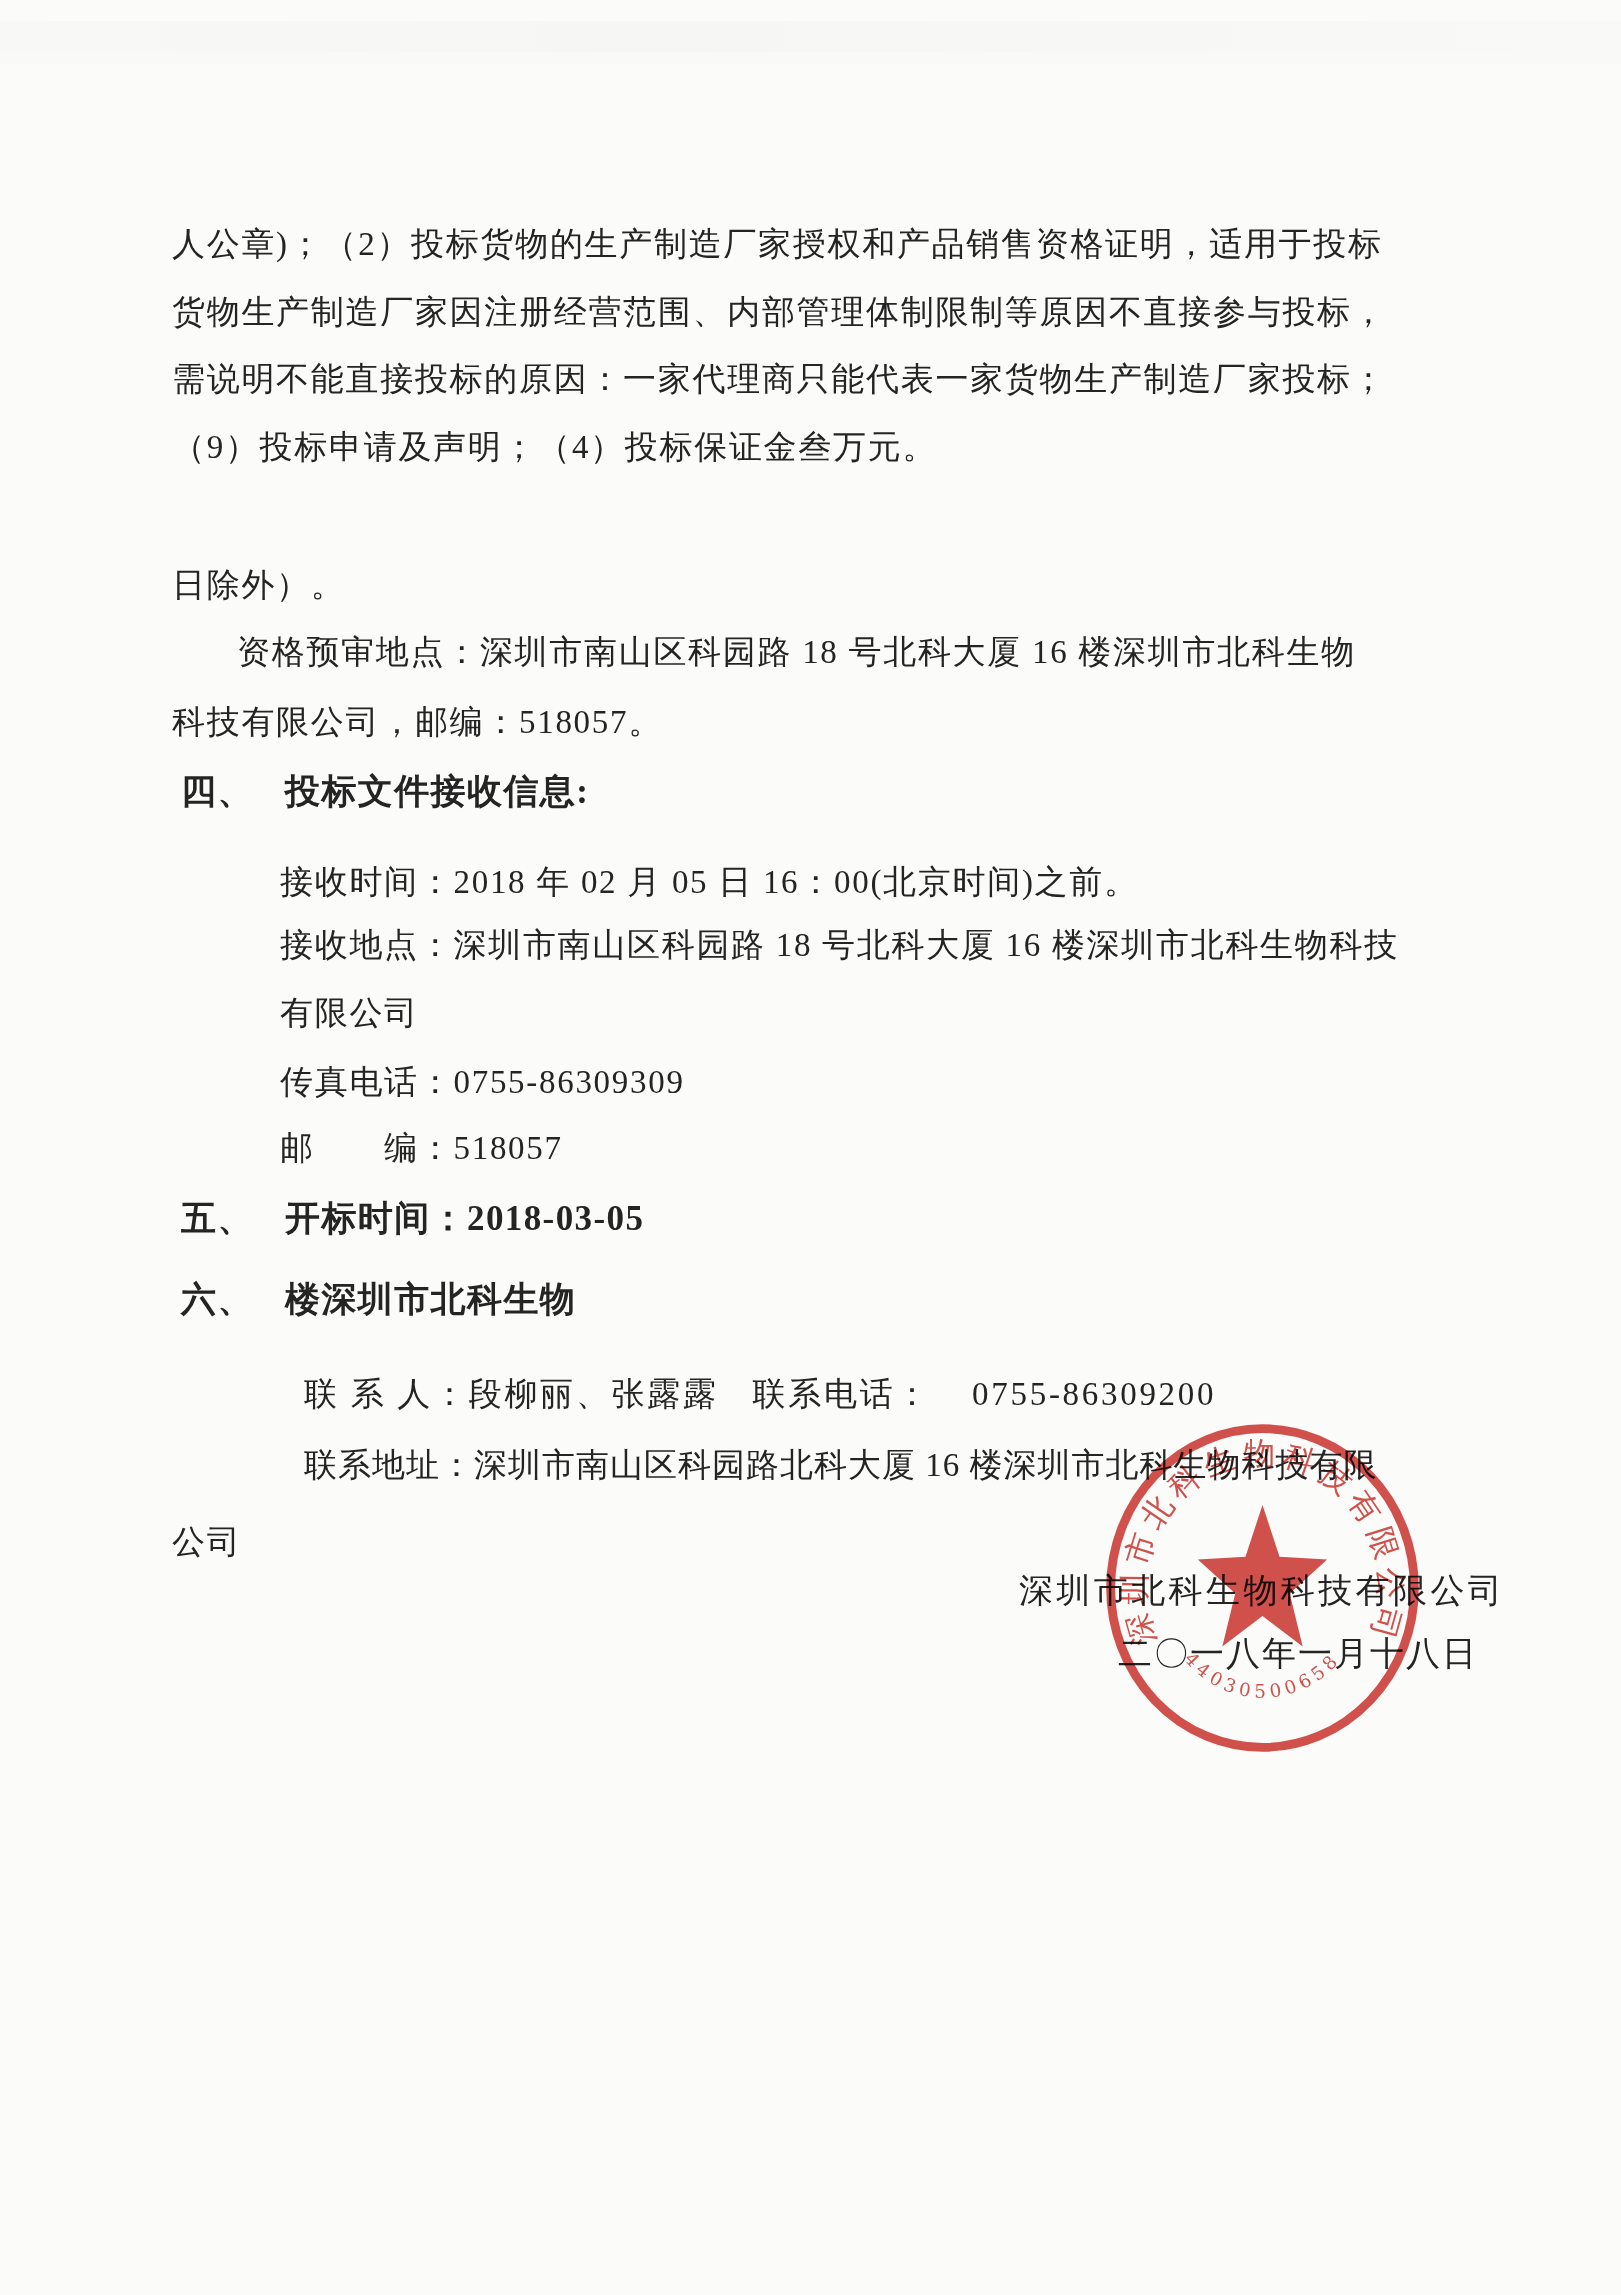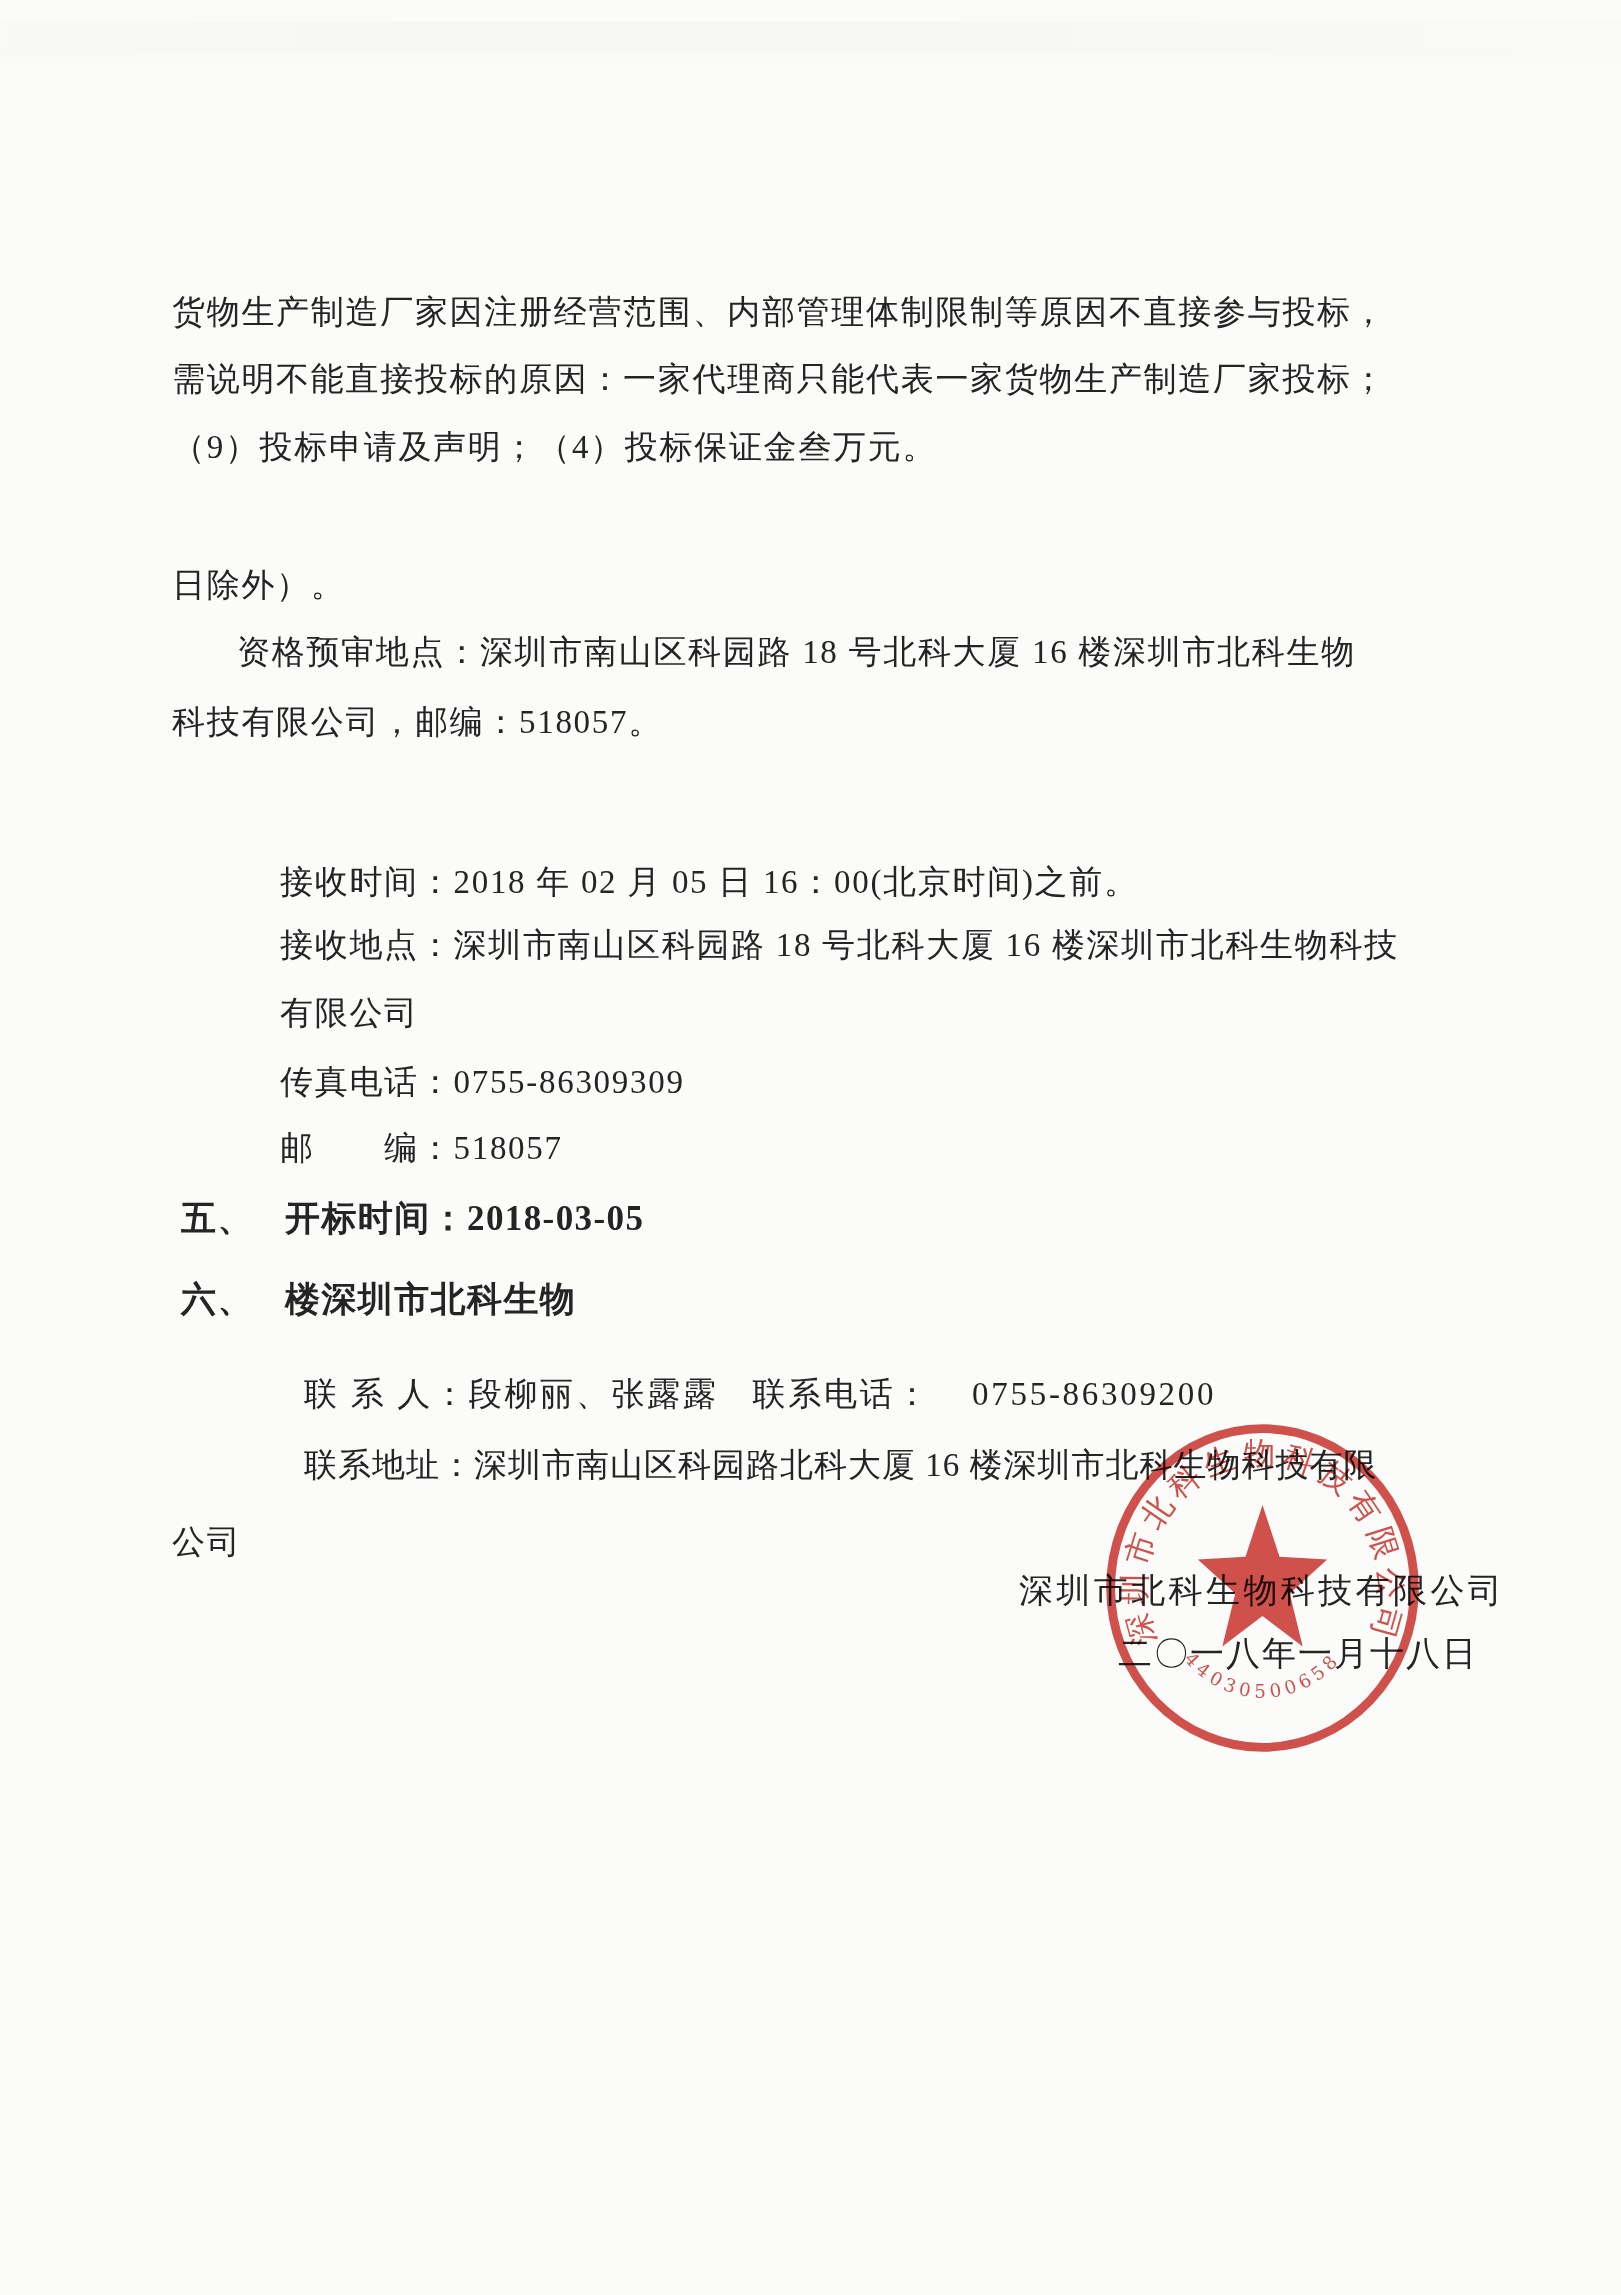--- a/index.html
+++ b/index.html
@@ -34,29 +34,33 @@
   }
 </style>
 </head>
 <body>
 
 <div class="page">
 
   <div class="scan-band band1"></div>
   <div class="scan-band band2"></div>
 
+  <div class="line" style="left:172px;top:224px">人公章)；（2）投标货物的生产制造厂家授权和产品销售资格证明，适用于投标</div>
   <div class="line" style="left:172px;top:292px">货物生产制造厂家因注册经营范围、内部管理体制限制等原因不直接参与投标，</div>
   <div class="line" style="left:172px;top:359px">需说明不能直接投标的原因：一家代理商只能代表一家货物生产制造厂家投标；</div>
   <div class="line" style="left:172px;top:427px">（9）投标申请及声明；（4）投标保证金叁万元。</div>
 
   <div class="line" style="left:172px;top:565px">日除外）。</div>
 
   <div class="line" style="left:237px;top:632px">资格预审地点：深圳市南山区科园路 18 号北科大厦 16 楼深圳市北科生物</div>
   <div class="line" style="left:172px;top:702px">科技有限公司，邮编：518057。</div>
 
+  <div class="line heading" style="left:181px;top:772px">
+    <span class="secnum">四、</span><span>投标文件接收信息:</span>
+  </div>
 
   <div class="line" style="left:280px;top:862px">接收时间：2018 年 02 月 05 日 16：00(北京时间)之前。</div>
   <div class="line" style="left:280px;top:925px">接收地点：深圳市南山区科园路 18 号北科大厦 16 楼深圳市北科生物科技</div>
   <div class="line" style="left:280px;top:993px">有限公司</div>
   <div class="line" style="left:280px;top:1062px">传真电话：0755-86309309</div>
   <div class="line" style="left:280px;top:1128px">邮　　编：518057</div>
 
   <div class="line heading" style="left:181px;top:1199px">
     <span class="secnum">五、</span><span>开标时间：</span><span class="normal">2018-03-05</span>
   </div>

